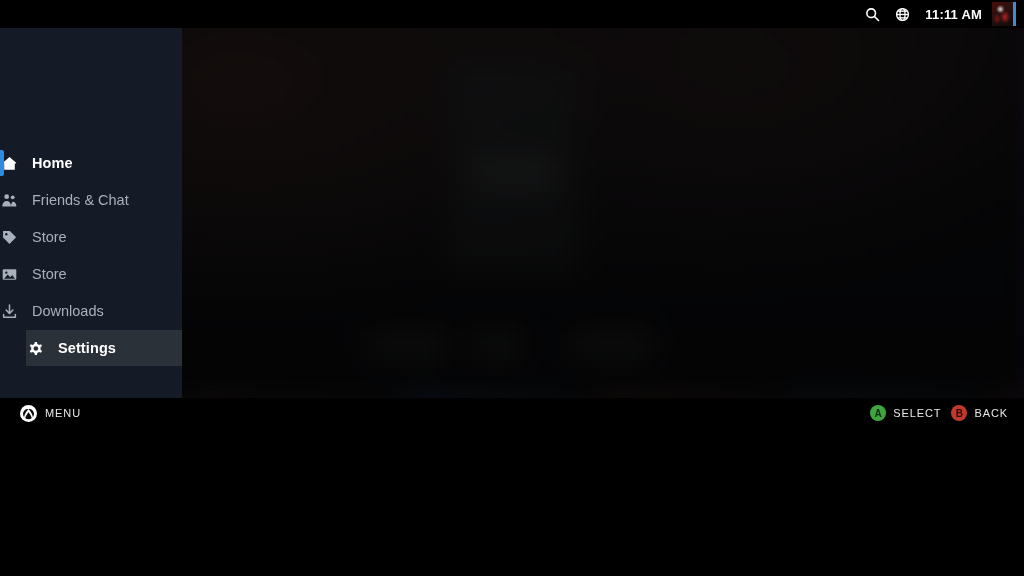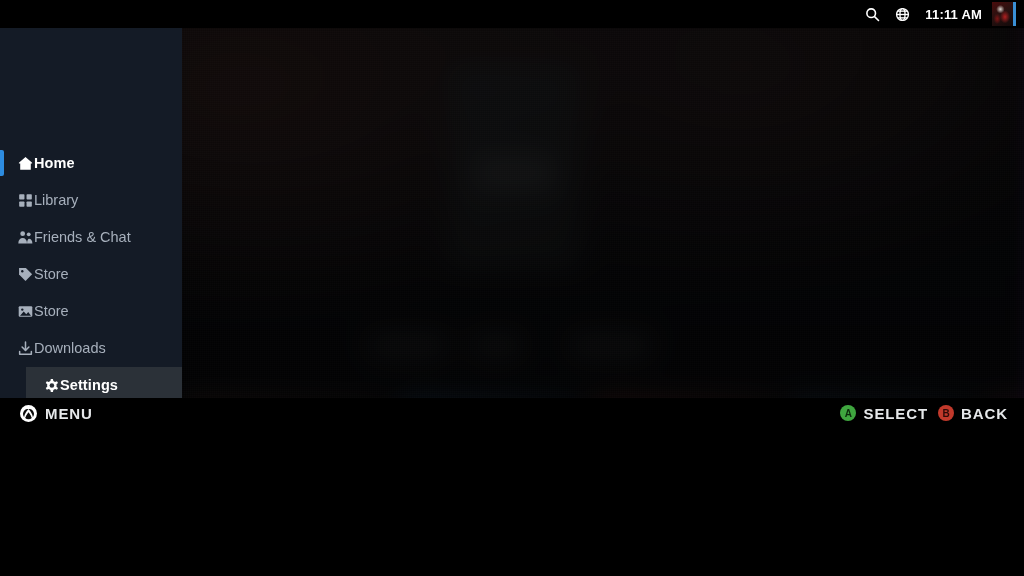--- a/index.html
+++ b/index.html
@@ -123,21 +123,21 @@
     z-index:20;
     padding-top:0;
   }
   #sidebar-nav {
     position:absolute; left:0; top:117px; width:182px;
   }
   .nav-item {
     position:relative;
     height:36px;
     display:flex; align-items:center;
-    padding-left:16px;
+    gap:14px;
     color:#a7b0bc;
     font-size:14.5px;
     margin-bottom:1px;
   }
   .nav-item .nav-label { white-space:nowrap; }
   .nav-item.focused {
     color:#ffffff;
     font-weight:bold;
   }
   .nav-item.focused .nav-label { letter-spacing:0.1px; }
@@ -170,22 +170,22 @@
     padding-left:20px;
   }
   #xbox-glyph {
     width:17px; height:17px; border-radius:50%;
     background:#ffffff;
     display:flex; align-items:center; justify-content:center;
   }
   #xbox-glyph svg { display:block; }
   .hint-label {
     color:#e6e8ea;
-    font-size:15px;
-    font-weight:bold;
+    font-size:11px;
+    font-weight:normal;
     letter-spacing:0.9px;
     text-align:center;
   }
   #action-hints {
     margin-left:auto;
     display:flex; align-items:center; gap:10px;
     padding-right:16px;
   }
   .hint-group { display:flex; align-items:center; gap:7px; }
   .btn-glyph {
@@ -253,31 +253,20 @@
           <span class="nav-icon">
             <svg width="17" height="17" viewBox="0 0 18 18" fill="#ffffff" stroke="none">
               <path d="M9 2.2 L16 8.2 L16 8.9 L14.6 8.9 L14.6 15.6 L3.4 15.6 L3.4 8.9 L2 8.9 L2 8.2 Z"></path>
             </svg>
           </span>
           <span class="nav-label">Home</span>
         </div>
         <div class="nav-item">
           <span class="nav-icon">
             <svg width="17" height="17" viewBox="0 0 18 18" fill="#a7b0bc" stroke="none">
-              <rect x="2.3" y="2.3" width="5.6" height="5.6" rx="0.8"></rect>
-              <rect x="10.1" y="2.3" width="5.6" height="5.6" rx="0.8"></rect>
-              <rect x="2.3" y="10.1" width="5.6" height="5.6" rx="0.8"></rect>
-              <rect x="10.1" y="10.1" width="5.6" height="5.6" rx="0.8"></rect>
-            </svg>
-          </span>
-          <span class="nav-label">Library</span>
-        </div>
-        <div class="nav-item">
-          <span class="nav-icon">
-            <svg width="17" height="17" viewBox="0 0 18 18" fill="#a7b0bc" stroke="none">
               <circle cx="6.0" cy="5.0" r="2.5"></circle>
               <circle cx="12.4" cy="5.6" r="2.0"></circle>
               <path d="M1.4 15.4 C1.4 11.6 3.4 9.6 6.0 9.6 C8.6 9.6 10.6 11.6 10.6 15.4 Z"></path>
               <path d="M10.6 15.4 C10.7 12.6 11.6 10.4 12.8 10.4 C14.6 10.4 16.3 12.0 16.3 15.4 Z"></path>
             </svg>
           </span>
           <span class="nav-label">Friends &amp; Chat</span>
         </div>
         <div class="nav-item">
           <span class="nav-icon">

